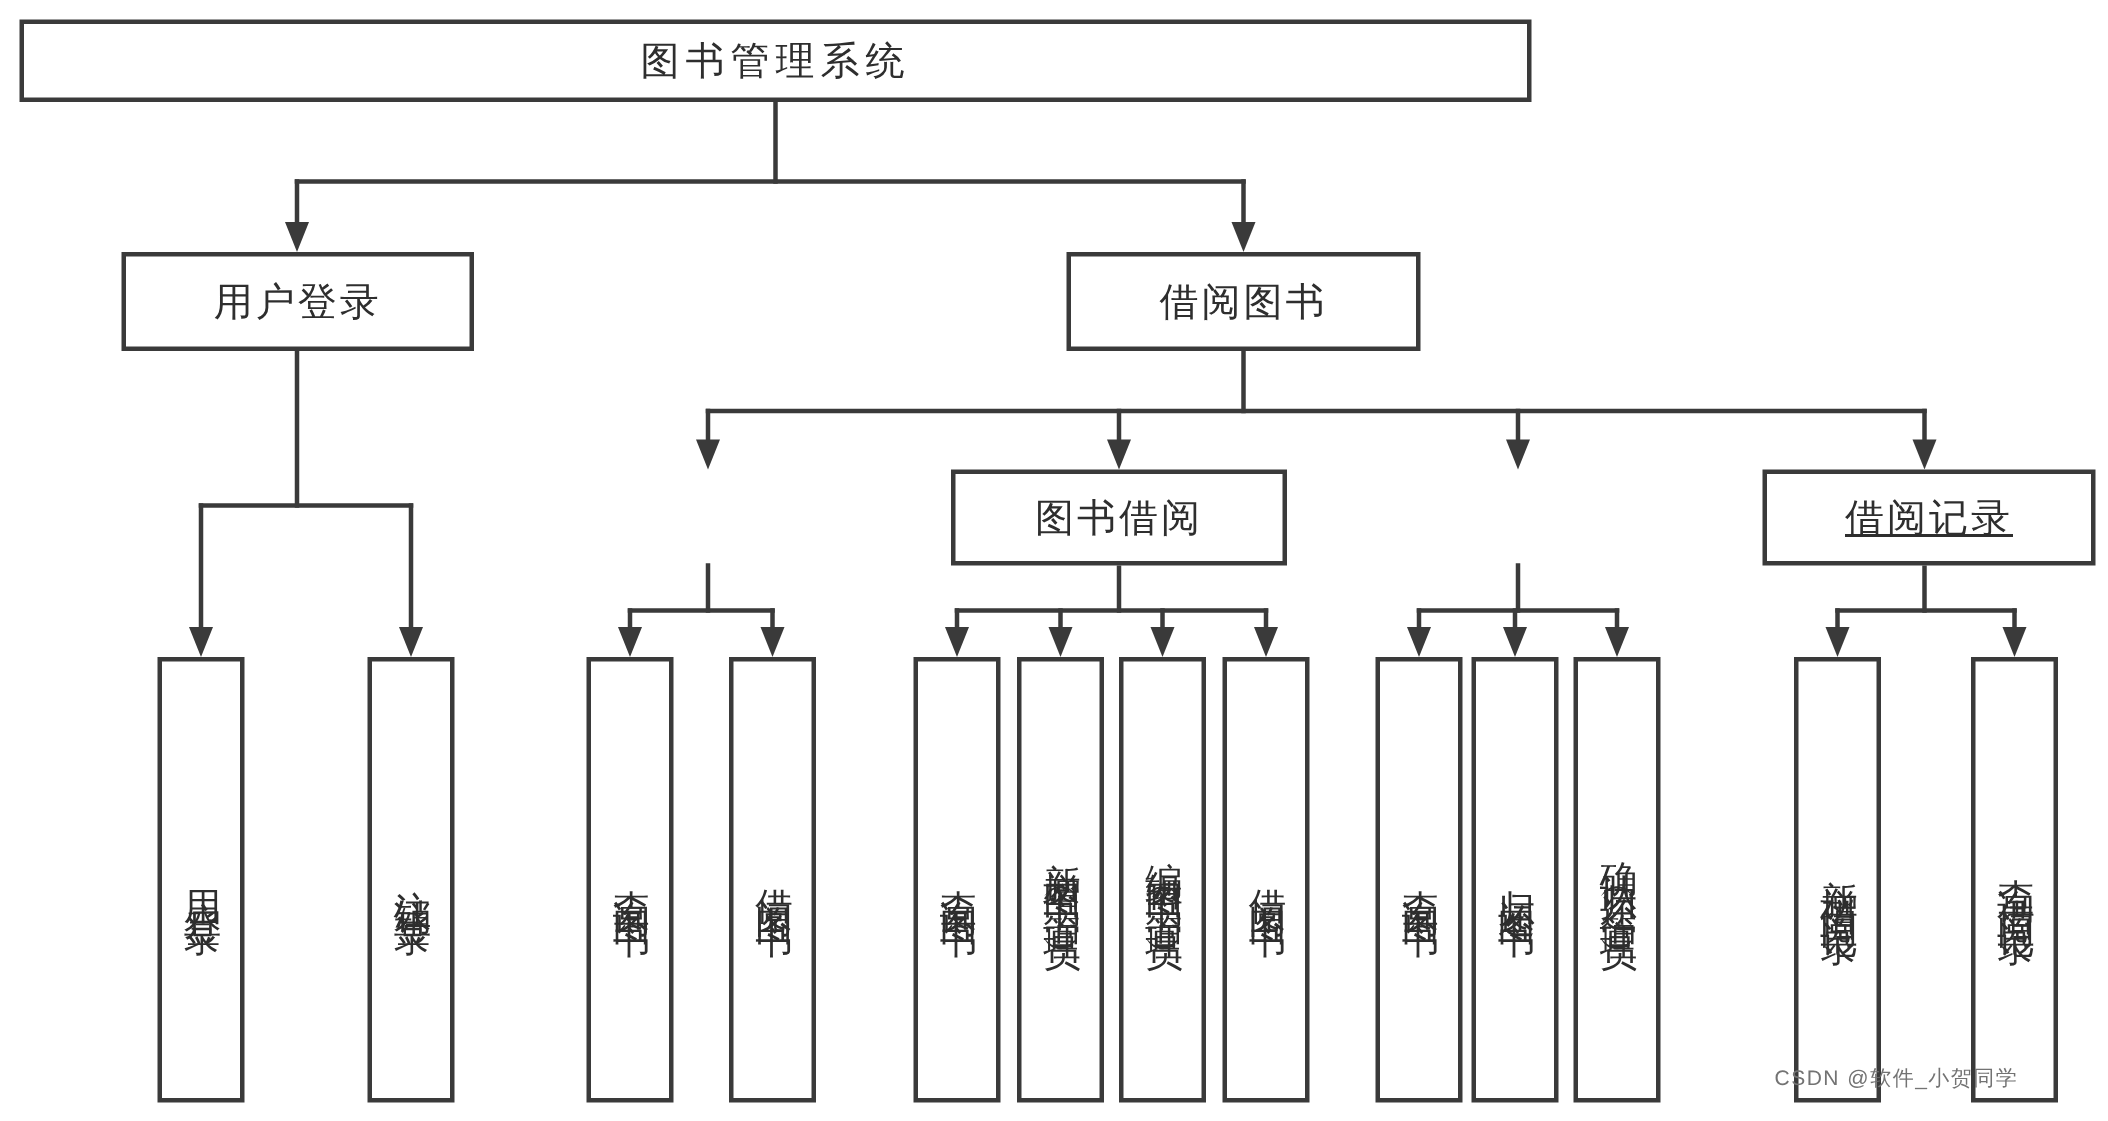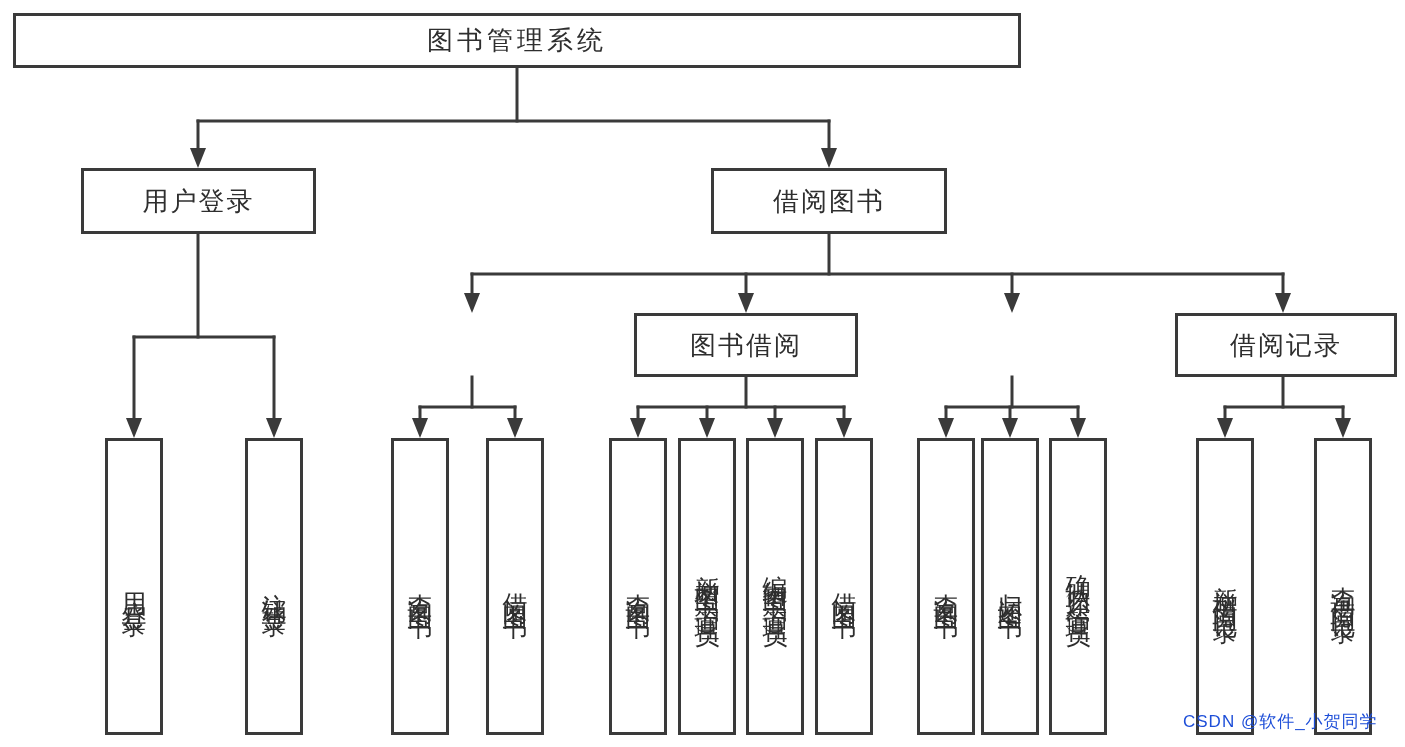--- a/index.html
+++ b/index.html
@@ -38,22 +38,22 @@
   .node.v {
     writing-mode: vertical-rl;
     font-size: 25px;
     letter-spacing: 7px;
     line-height: 1;
   }
   .watermark {
     position: absolute;
     left: 1183px;
     top: 710px;
-    font-size: 17px;
-    color: #1d4ed8;
+    font-size: 14px;
+    color: #737373;
     letter-spacing: 1px;
     white-space: nowrap;
     z-index: 3;
   }
 </style>
 </head>
 <body>
 
 <div id="canvas">
 
@@ -124,21 +124,21 @@
       <polygon points="1335,418 1351,418 1343,438"></polygon>
     </g>
   </svg>
 
   <div class="node h root-box" style="left:13px; top:13px; width:1008px; height:55px;">图书管理系统</div>
 
   <div class="node h" style="left:81px; top:168px; width:235px; height:66px;">用户登录</div>
   <div class="node h" style="left:711px; top:168px; width:236px; height:66px;">借阅图书</div>
 
   <div class="node h" style="left:634px; top:313px; width:224px; height:64px;">图书借阅</div>
-  <div class="node h" style="left:1175px; top:313px; width:222px; height:64px;">借阅记录</div>
+  <div class="node h" style="left:1175px; top:313px; width:222px; height:64px;text-decoration:underline;">借阅记录</div>
 
   <div class="node v" style="left:105px; top:438px; width:58px; height:297px;">用户登录</div>
   <div class="node v" style="left:245px; top:438px; width:58px; height:297px;">注销登录</div>
 
   <div class="node v" style="left:391px; top:438px; width:58px; height:297px;">查询图书</div>
   <div class="node v" style="left:486px; top:438px; width:58px; height:297px;">借阅图书</div>
 
   <div class="node v" style="left:609px; top:438px; width:58px; height:297px;">查询图书</div>
   <div class="node v" style="left:678px; top:438px; width:58px; height:297px;">新增图书（管理员）</div>
   <div class="node v" style="left:746px; top:438px; width:58px; height:297px;">编辑图书（管理员）</div>

